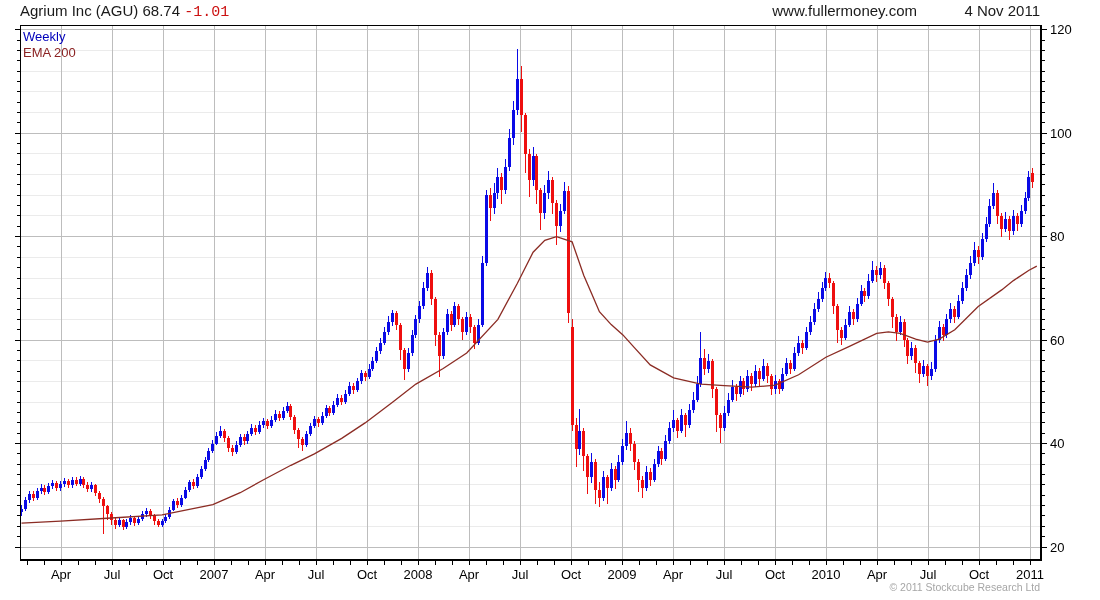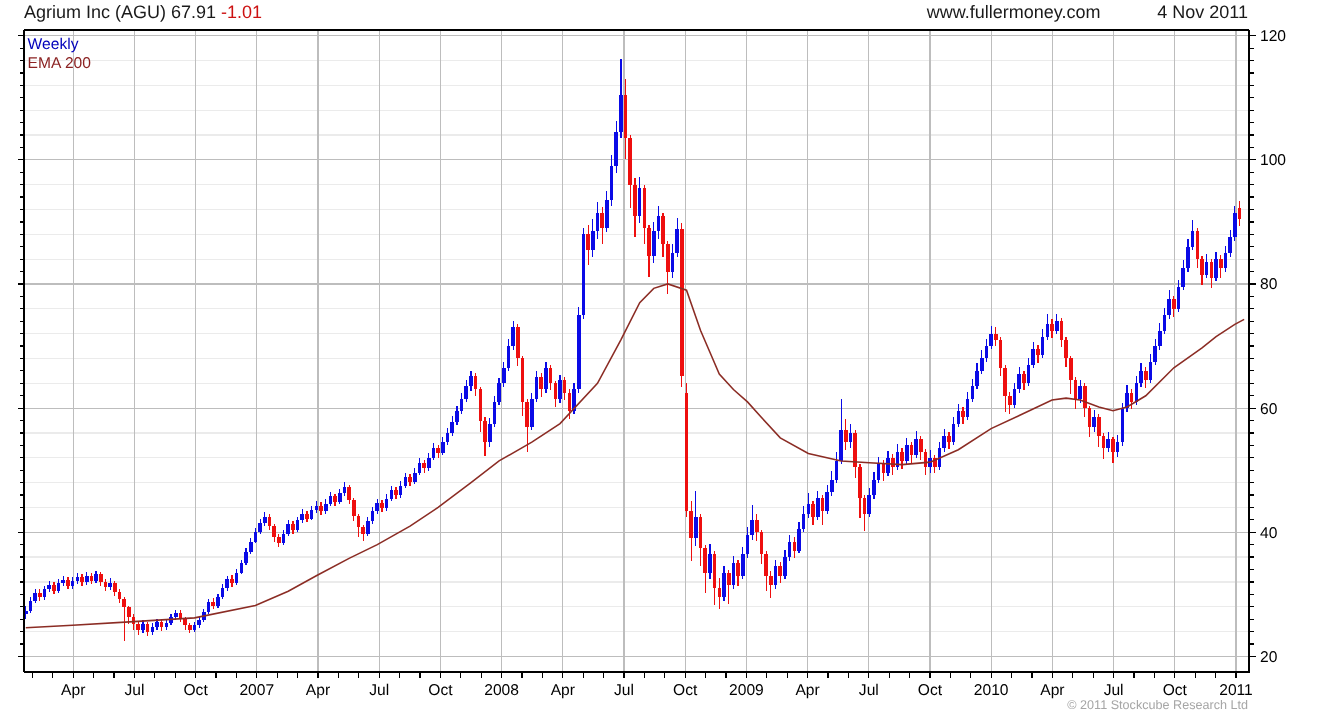--- a/index.html
+++ b/index.html
@@ -1,30 +1,30 @@
 <!DOCTYPE html>
 <html><head>
 <meta charset="utf-8">
 <style>
   html,body{margin:0;padding:0;background:#ffffff;}
   body{width:1100px;height:600px;position:relative;overflow:hidden;
        font-family:"Liberation Sans","DejaVu Sans",sans-serif;}
   .hdr{position:absolute;top:0;left:0;width:1100px;height:22px;font-size:15px;color:#1a1a1a;}
   .hdr .title{position:absolute;left:20px;top:2px;white-space:pre;}
-  .hdr .chg{color:#cc1111;}
+  .hdr .chg{color:#cc1111;font-family:Liberation Mono, monospace;}
   .hdr .wm{position:absolute;right:183px;top:2px;text-align:center;}
   .hdr .dt{position:absolute;right:60px;top:2px;}
   svg{position:absolute;left:0;top:0;}
   text{font-family:"Liberation Sans","DejaVu Sans",sans-serif;}
 </style>
 </head>
 <body>
 
 <div class="hdr">
-  <span class="title"><span>Agrium Inc (AGU) 67.91 </span><span class="chg">-1.01</span></span>
+  <span class="title"><span>Agrium Inc (AGU) 68.74 </span><span class="chg">-1.01</span></span>
   <span class="wm">www.fullermoney.com</span>
   <span class="dt">4 Nov 2011</span>
 </div>
 
 <svg id="chart" width="1100" height="600">
   <g id="grid-layer">
       <line x1="20" y1="526.31" x2="1041" y2="526.31" stroke="#ebebeb" stroke-width="1" shape-rendering="crispEdges"></line>
       <line x1="20" y1="505.62" x2="1041" y2="505.62" stroke="#ebebeb" stroke-width="1" shape-rendering="crispEdges"></line>
       <line x1="20" y1="484.93" x2="1041" y2="484.93" stroke="#ebebeb" stroke-width="1" shape-rendering="crispEdges"></line>
       <line x1="20" y1="464.24" x2="1041" y2="464.24" stroke="#ebebeb" stroke-width="1" shape-rendering="crispEdges"></line>

